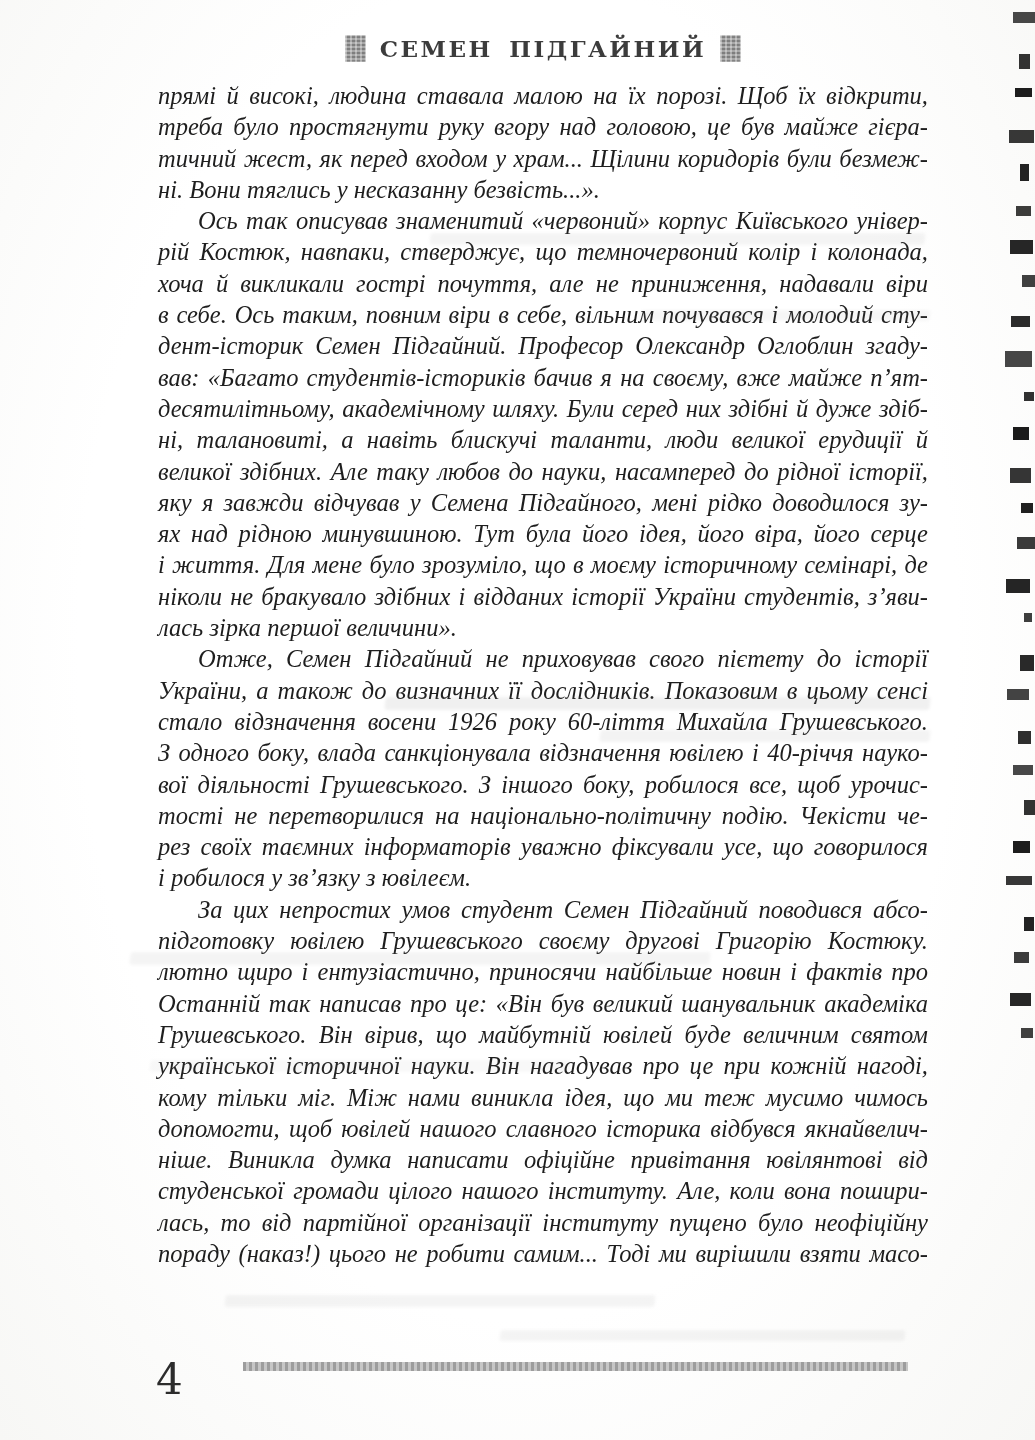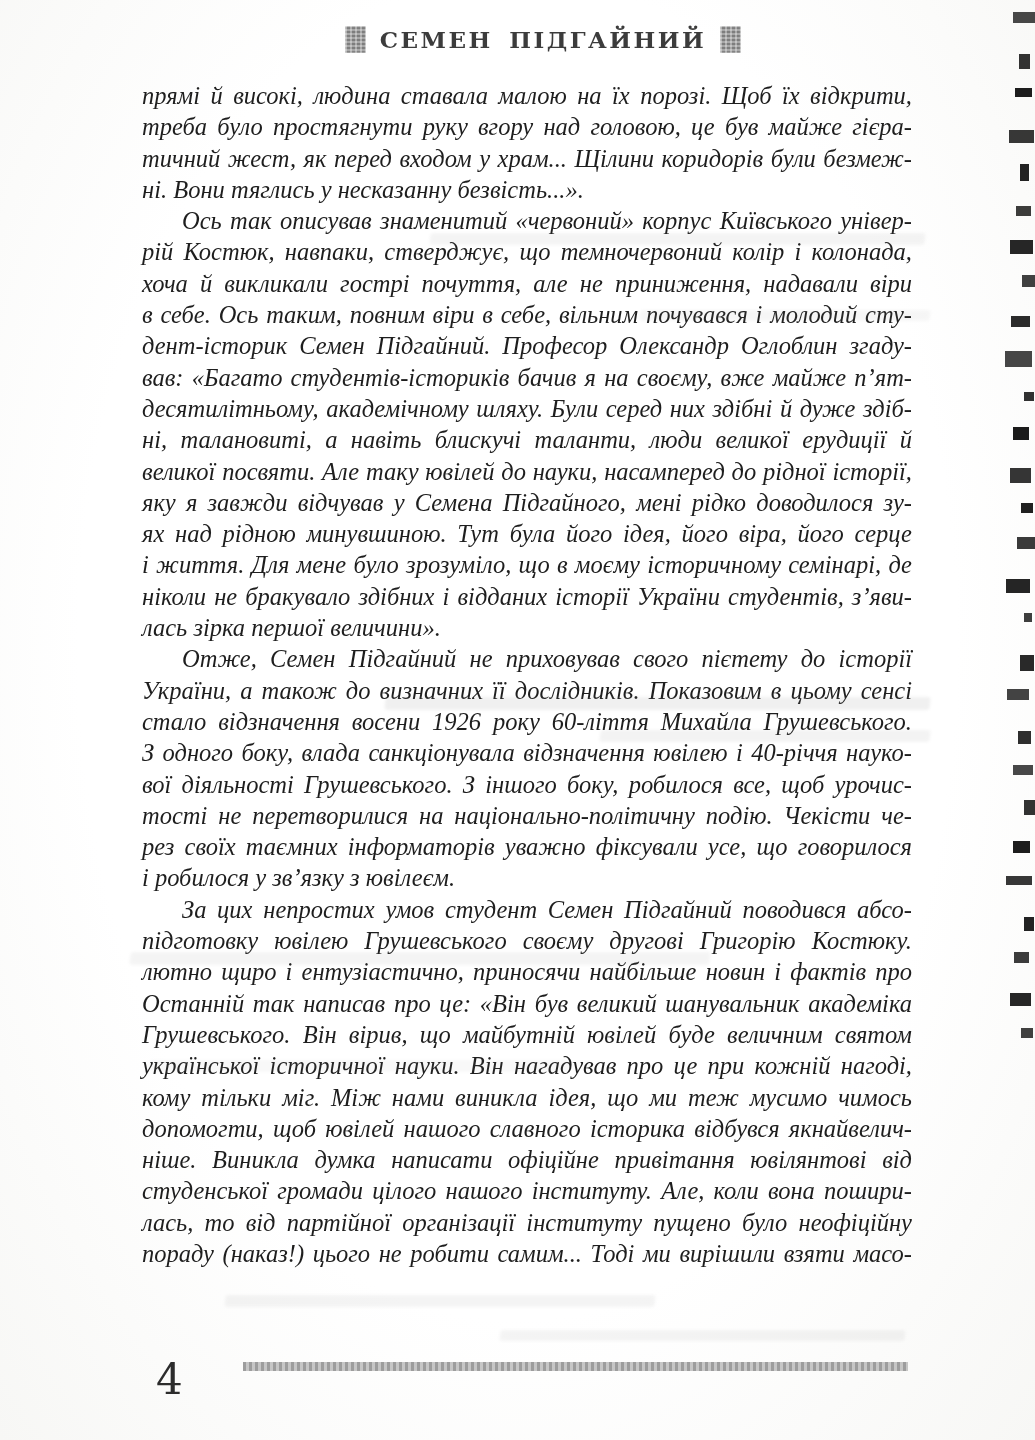--- a/index.html
+++ b/index.html
@@ -9,21 +9,21 @@
     width:1035px;height:1440px;
     margin:0 auto;
     background:#fdfdfc;
     background-image:radial-gradient(ellipse at 50% 45%, #ffffff 60%, #f7f7f5 100%);
     overflow:hidden;
     font-family:"Liberation Serif", serif;
   }
   
   .header{
     position:absolute;left:158px;top:26px;width:770px;height:36px;
-    display:flex;align-items:flex-start;justify-content:center;gap:14px;
+    display:flex;align-items:flex-end;justify-content:center;gap:14px;
   }
   .header h1{
     margin:0;
     font-family:"DejaVu Serif", serif;
     font-style:normal;
     font-weight:bold;
     font-size:23px;
     letter-spacing:2.5px;
     word-spacing:6px;
     color:#3c3c3c;
@@ -31,21 +31,21 @@
   }
   .deco{
     width:21px;height:27px;display:inline-block;
     background:
       repeating-linear-gradient(90deg, rgba(255,255,255,.35) 0 2px, rgba(0,0,0,0) 2px 5px),
       repeating-linear-gradient(0deg, #7e7e7e 0 2px, #a8a8a8 2px 4px);
     box-shadow:inset 0 0 2px #ffffff;
   }
   
   .textbody{
-    position:absolute;left:142px;top:80px;width:770px;
+    position:absolute;left:158px;top:80px;width:770px;
     font-size:24.5px;
     line-height:31.3px;
     color:#1e1e1e;
     font-style:italic;
   }
   .line{
     text-align:justify;
     text-align-last:justify;
     white-space:normal;
     height:31.3px;
@@ -100,21 +100,21 @@
       <div class="line">тичний жест, як перед входом у храм... Щілини коридорів були безмеж-</div>
       <div class="line end">ні. Вони тяглись у несказанну безвість...».</div>
       <div class="line indent">Ось так описував знаменитий «червоний» корпус Київського універ-</div>
       <div class="line">рій Костюк, навпаки, стверджує, що темночервоний колір і колонада,</div>
       <div class="line">хоча й викликали гострі почуття, але не приниження, надавали віри</div>
       <div class="line">в себе. Ось таким, повним віри в себе, вільним почувався і молодий сту-</div>
       <div class="line">дент-історик Семен Підгайний. Професор Олександр Оглоблин згаду-</div>
       <div class="line">вав: «Багато студентів-істориків бачив я на своєму, вже майже п’ят-</div>
       <div class="line">десятилітньому, академічному шляху. Були серед них здібні й дуже здіб-</div>
       <div class="line">ні, талановиті, а навіть блискучі таланти, люди великої ерудиції й</div>
-      <div class="line">великої посвяти. Але таку ювілей до науки, насамперед до рідної історії,</div>
+      <div class="line">великої здібних. Але таку любов до науки, насамперед до рідної історії,</div>
       <div class="line">яку я завжди відчував у Семена Підгайного, мені рідко доводилося зу-</div>
       <div class="line">ях над рідною минувшиною. Тут була його ідея, його віра, його серце</div>
       <div class="line">і життя. Для мене було зрозуміло, що в моєму історичному семінарі, де</div>
       <div class="line">ніколи не бракувало здібних і відданих історії України студентів, з’яви-</div>
       <div class="line end">лась зірка першої величини».</div>
       <div class="line indent">Отже, Семен Підгайний не приховував свого пієтету до історії</div>
       <div class="line">України, а також до визначних її дослідників. Показовим в цьому сенсі</div>
       <div class="line">стало відзначення восени 1926 року 60-ліття Михайла Грушевського.</div>
       <div class="line">З одного боку, влада санкціонувала відзначення ювілею і 40-річчя науко-</div>
       <div class="line">вої діяльності Грушевського. З іншого боку, робилося все, щоб урочис-</div>

